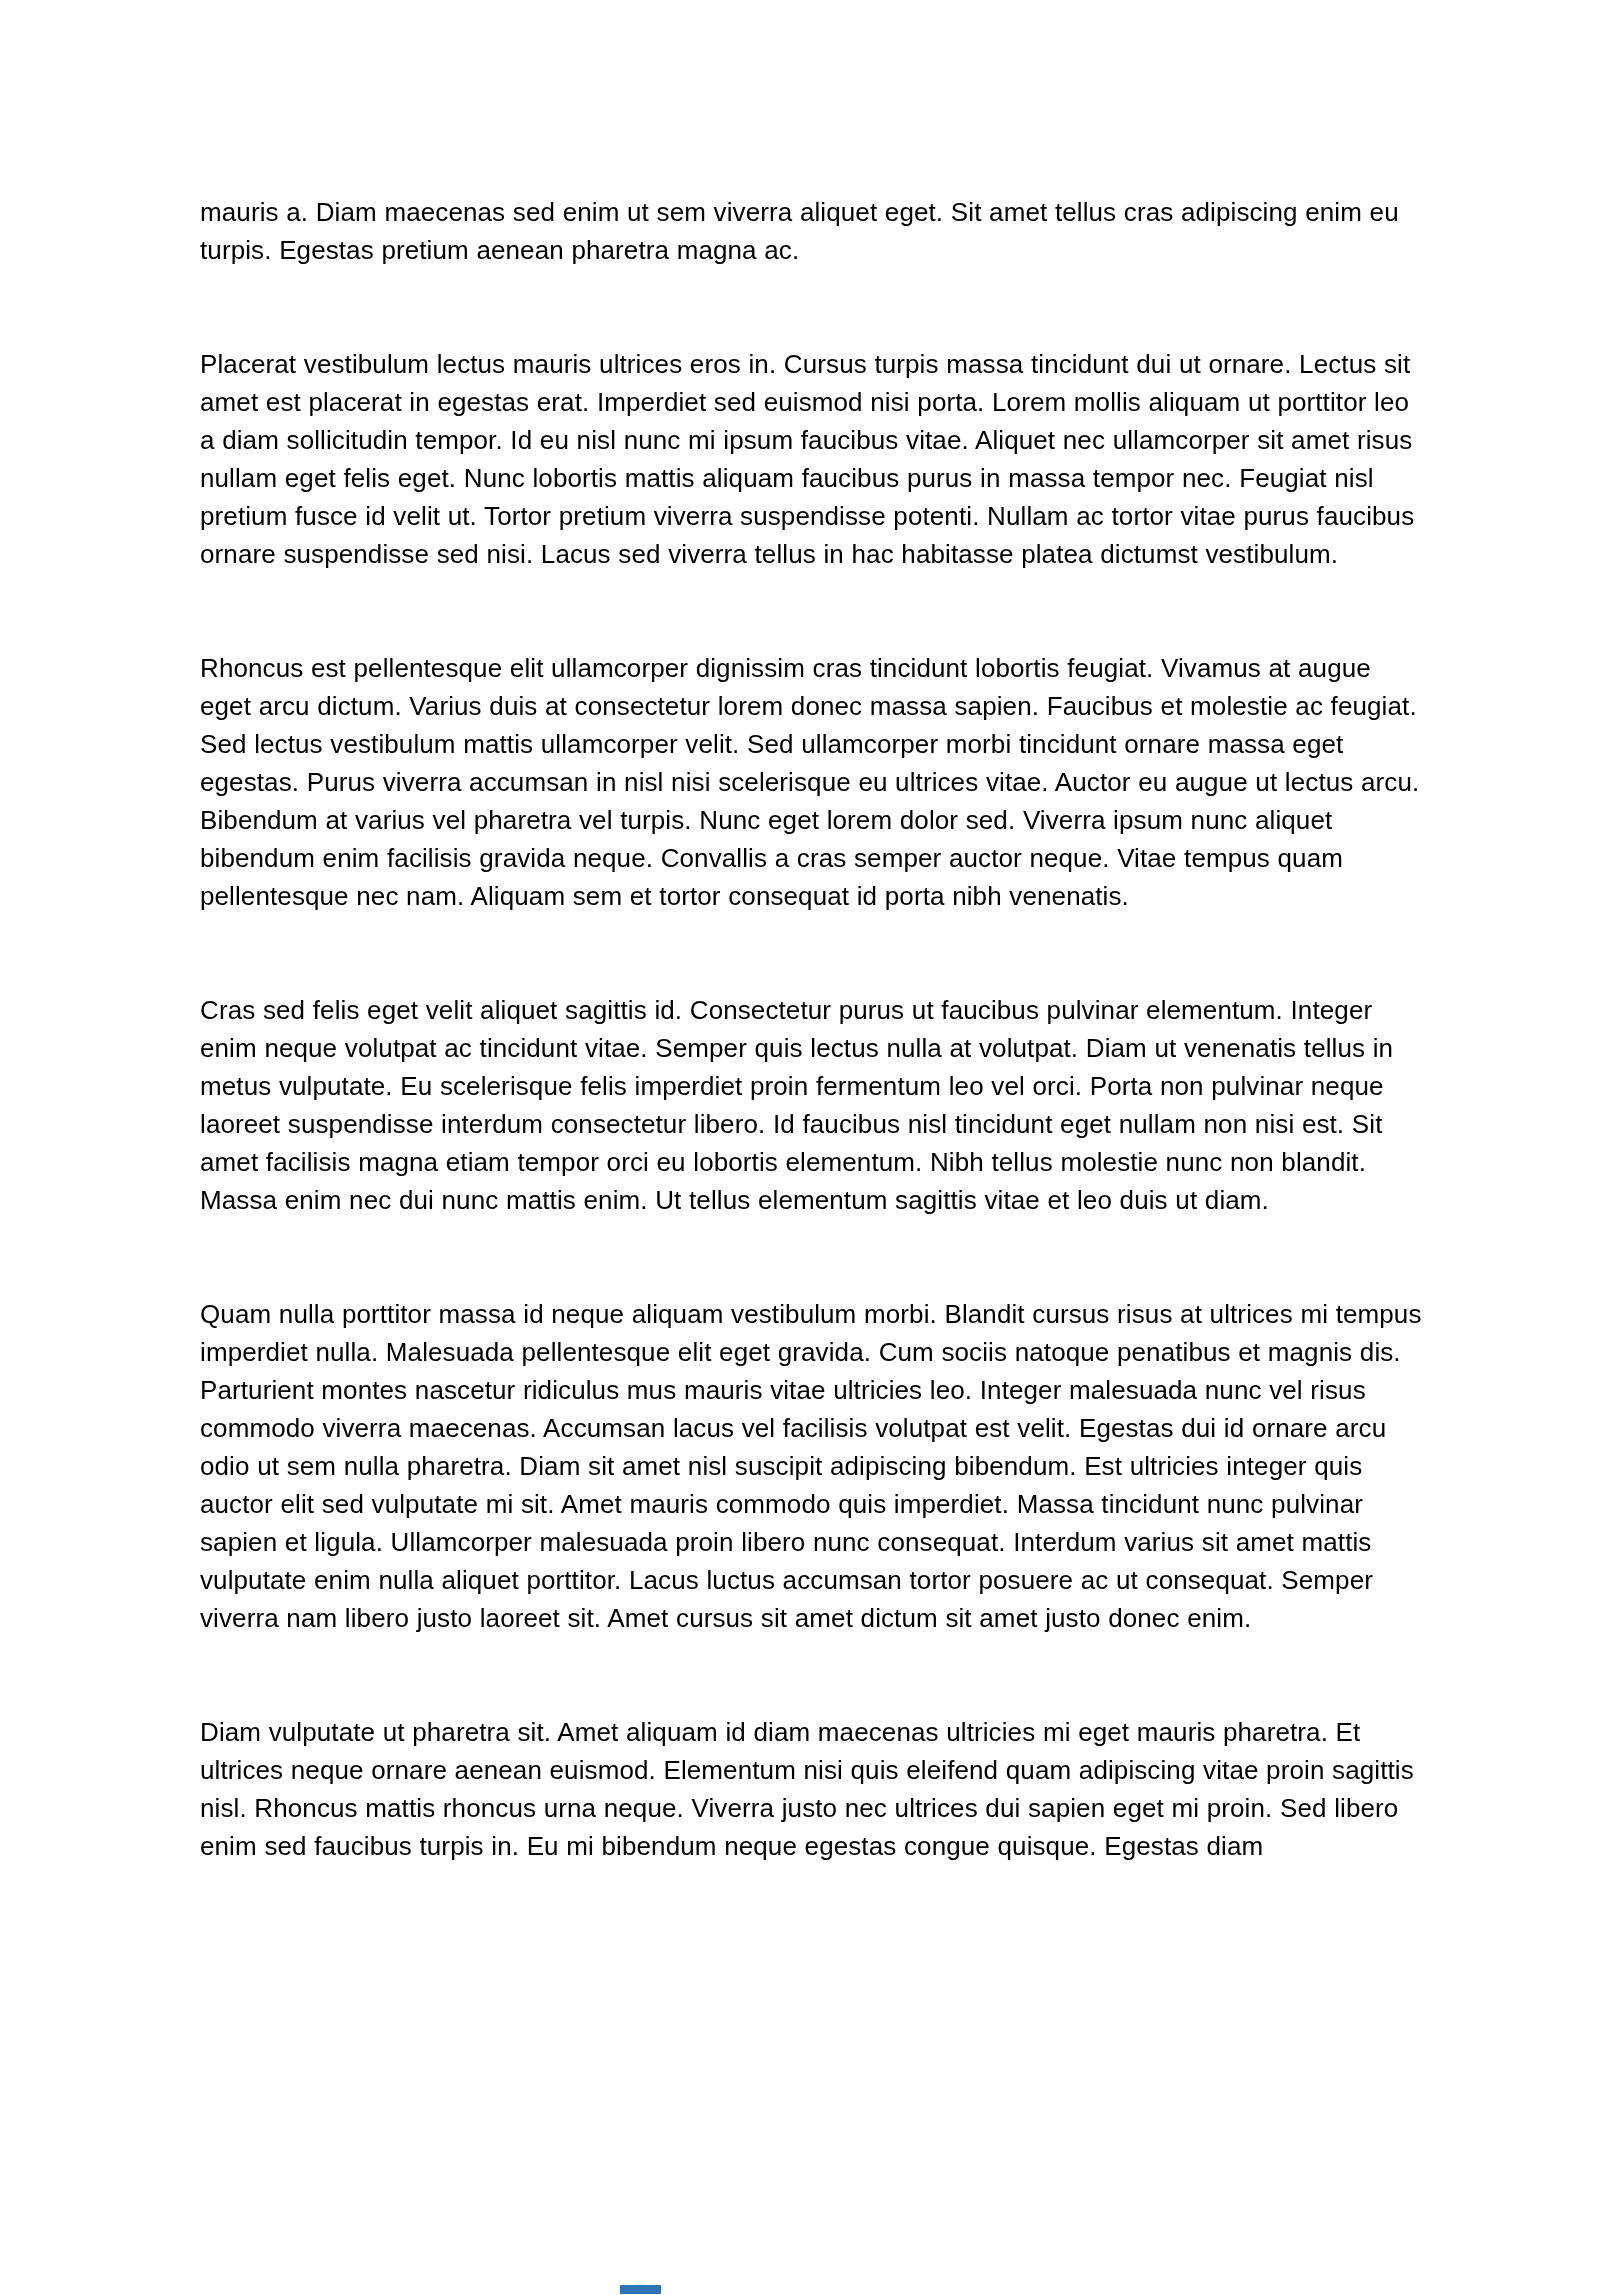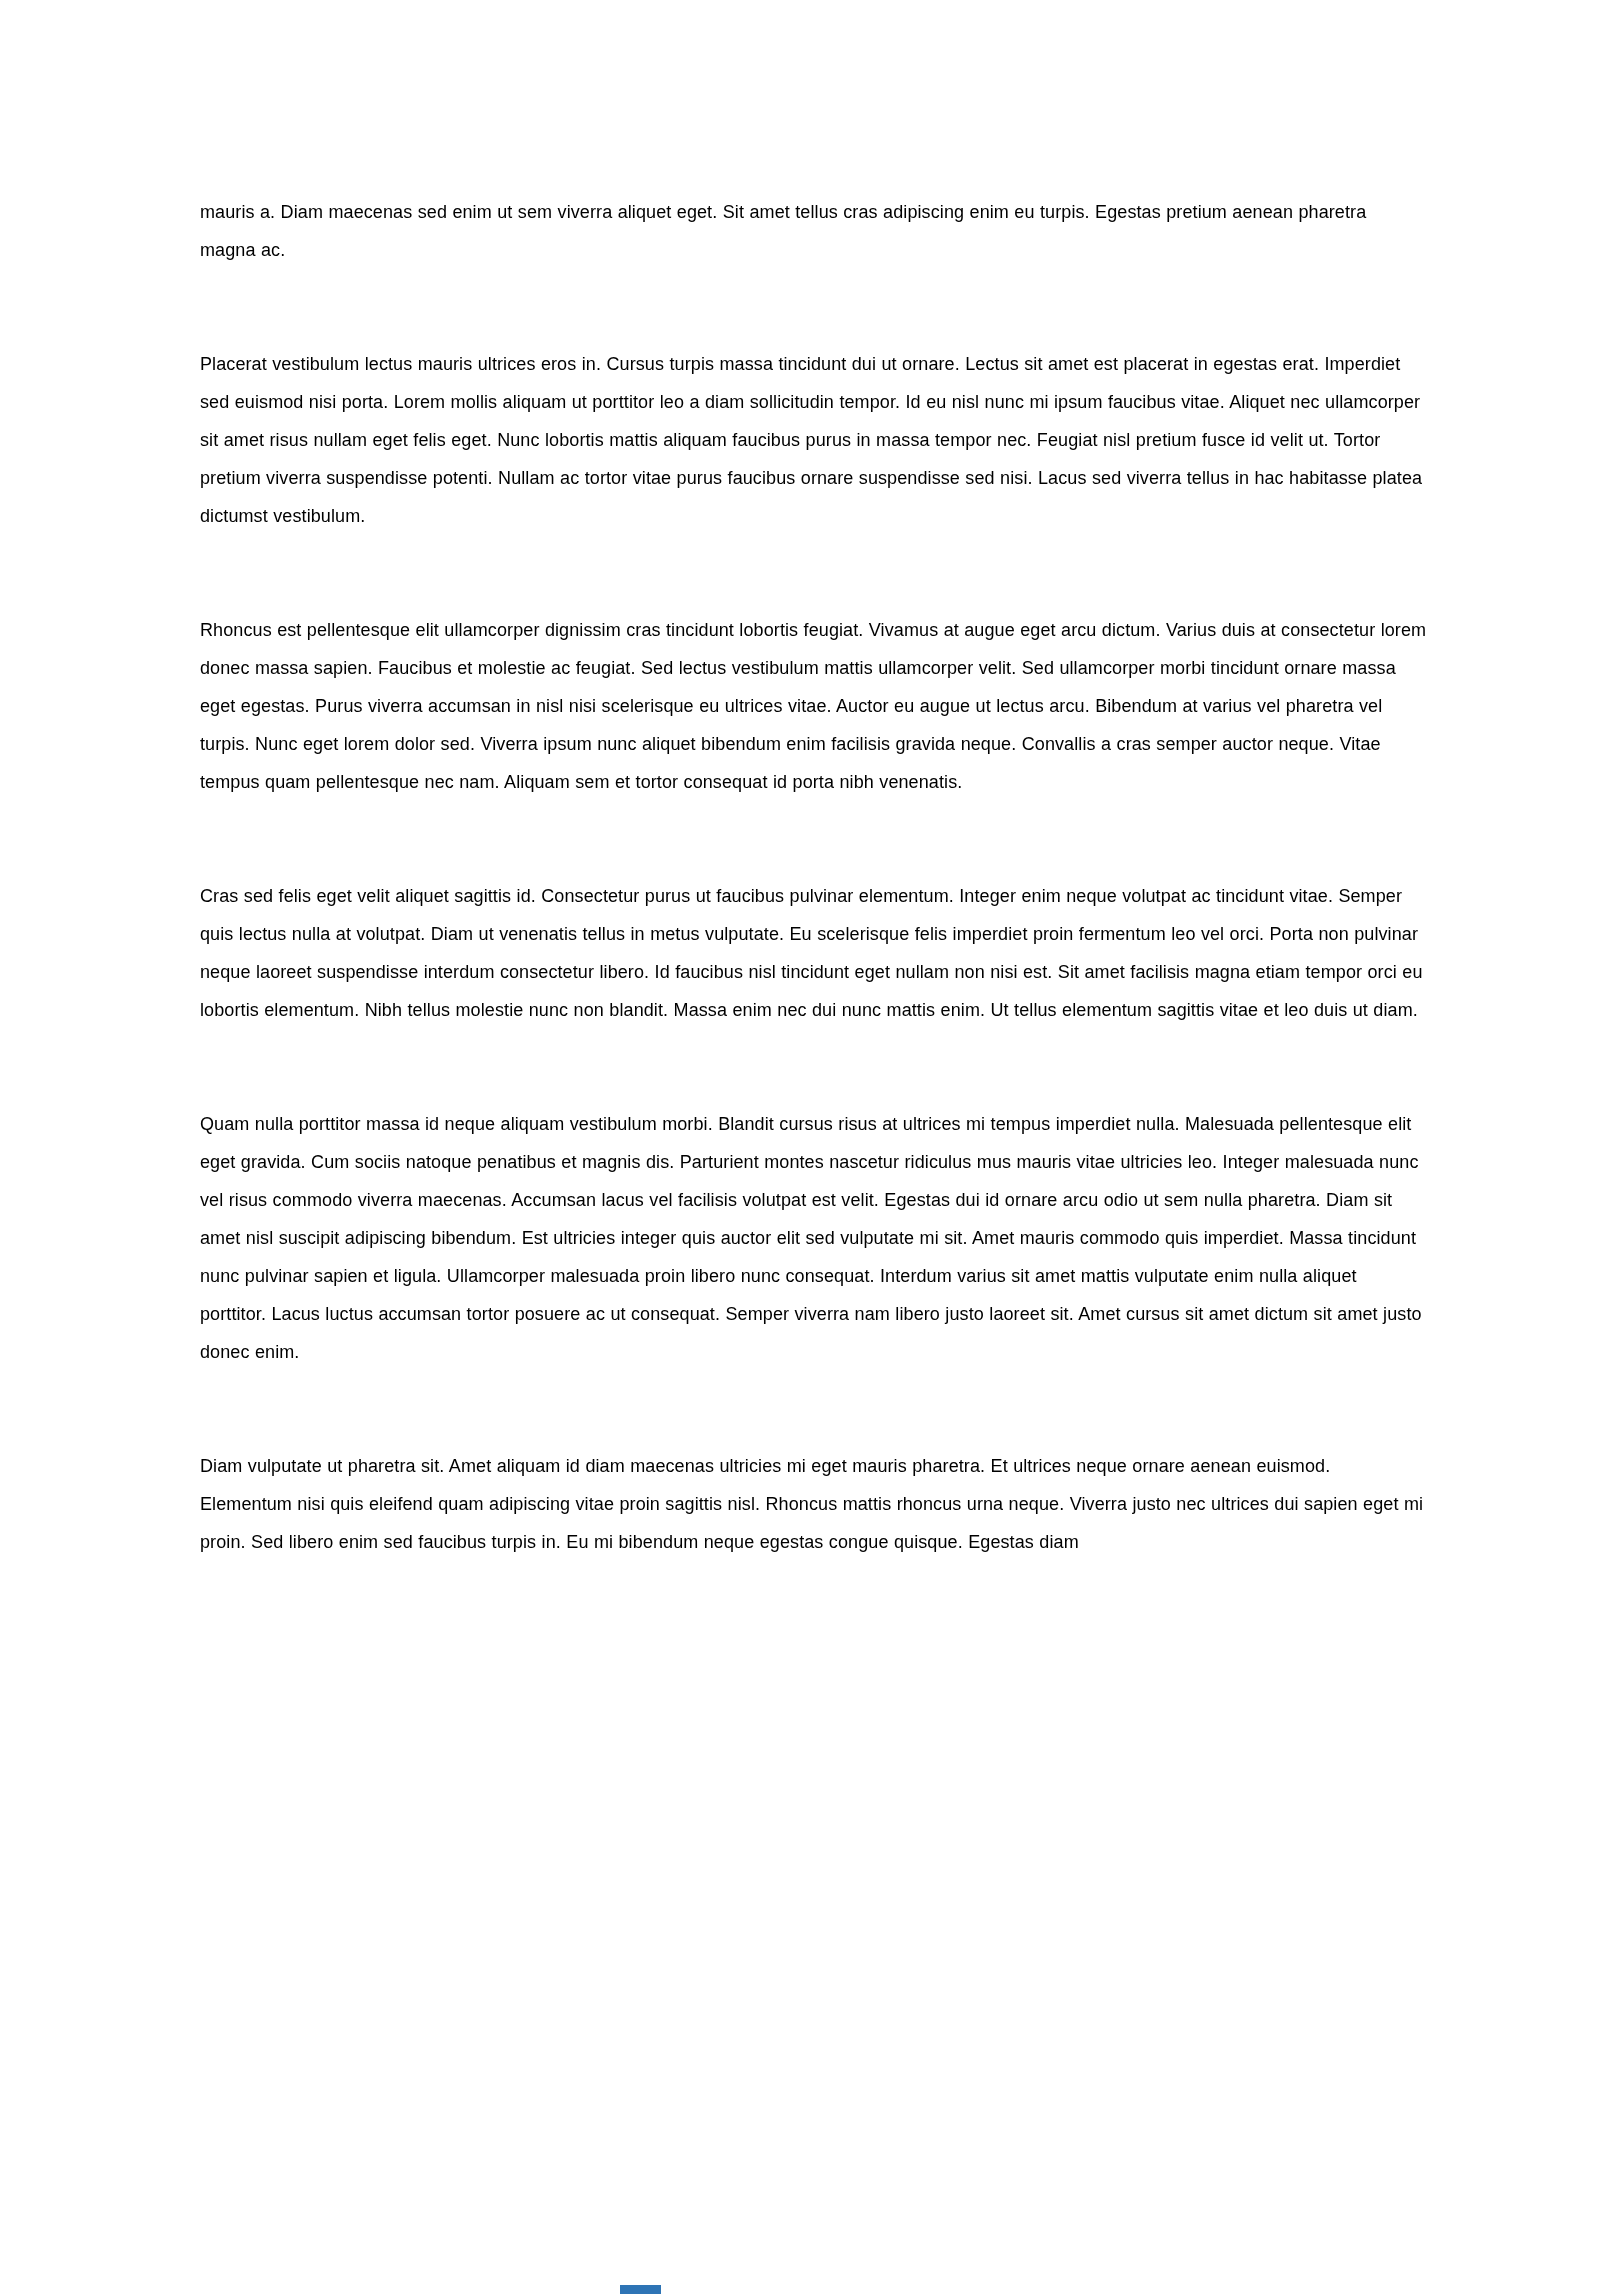--- a/index.html
+++ b/index.html
@@ -8,21 +8,21 @@
     background: #ffffff;
   }
   .page {
     position: relative;
     width: 1623px;
     height: 2295px;
     background: #ffffff;
     box-sizing: border-box;
     padding: 193px 196px 0 200px;
     font-family: "Liberation Sans", sans-serif;
-    font-size: 18px;
+    font-size: 26px;
     line-height: 38px;
     color: #000000;
     overflow: hidden;
   }
   .page p {
     margin: 0 0 76px 0;
     text-align: left;
     letter-spacing: 0.1px;
     word-spacing: 0.3px;
   }

